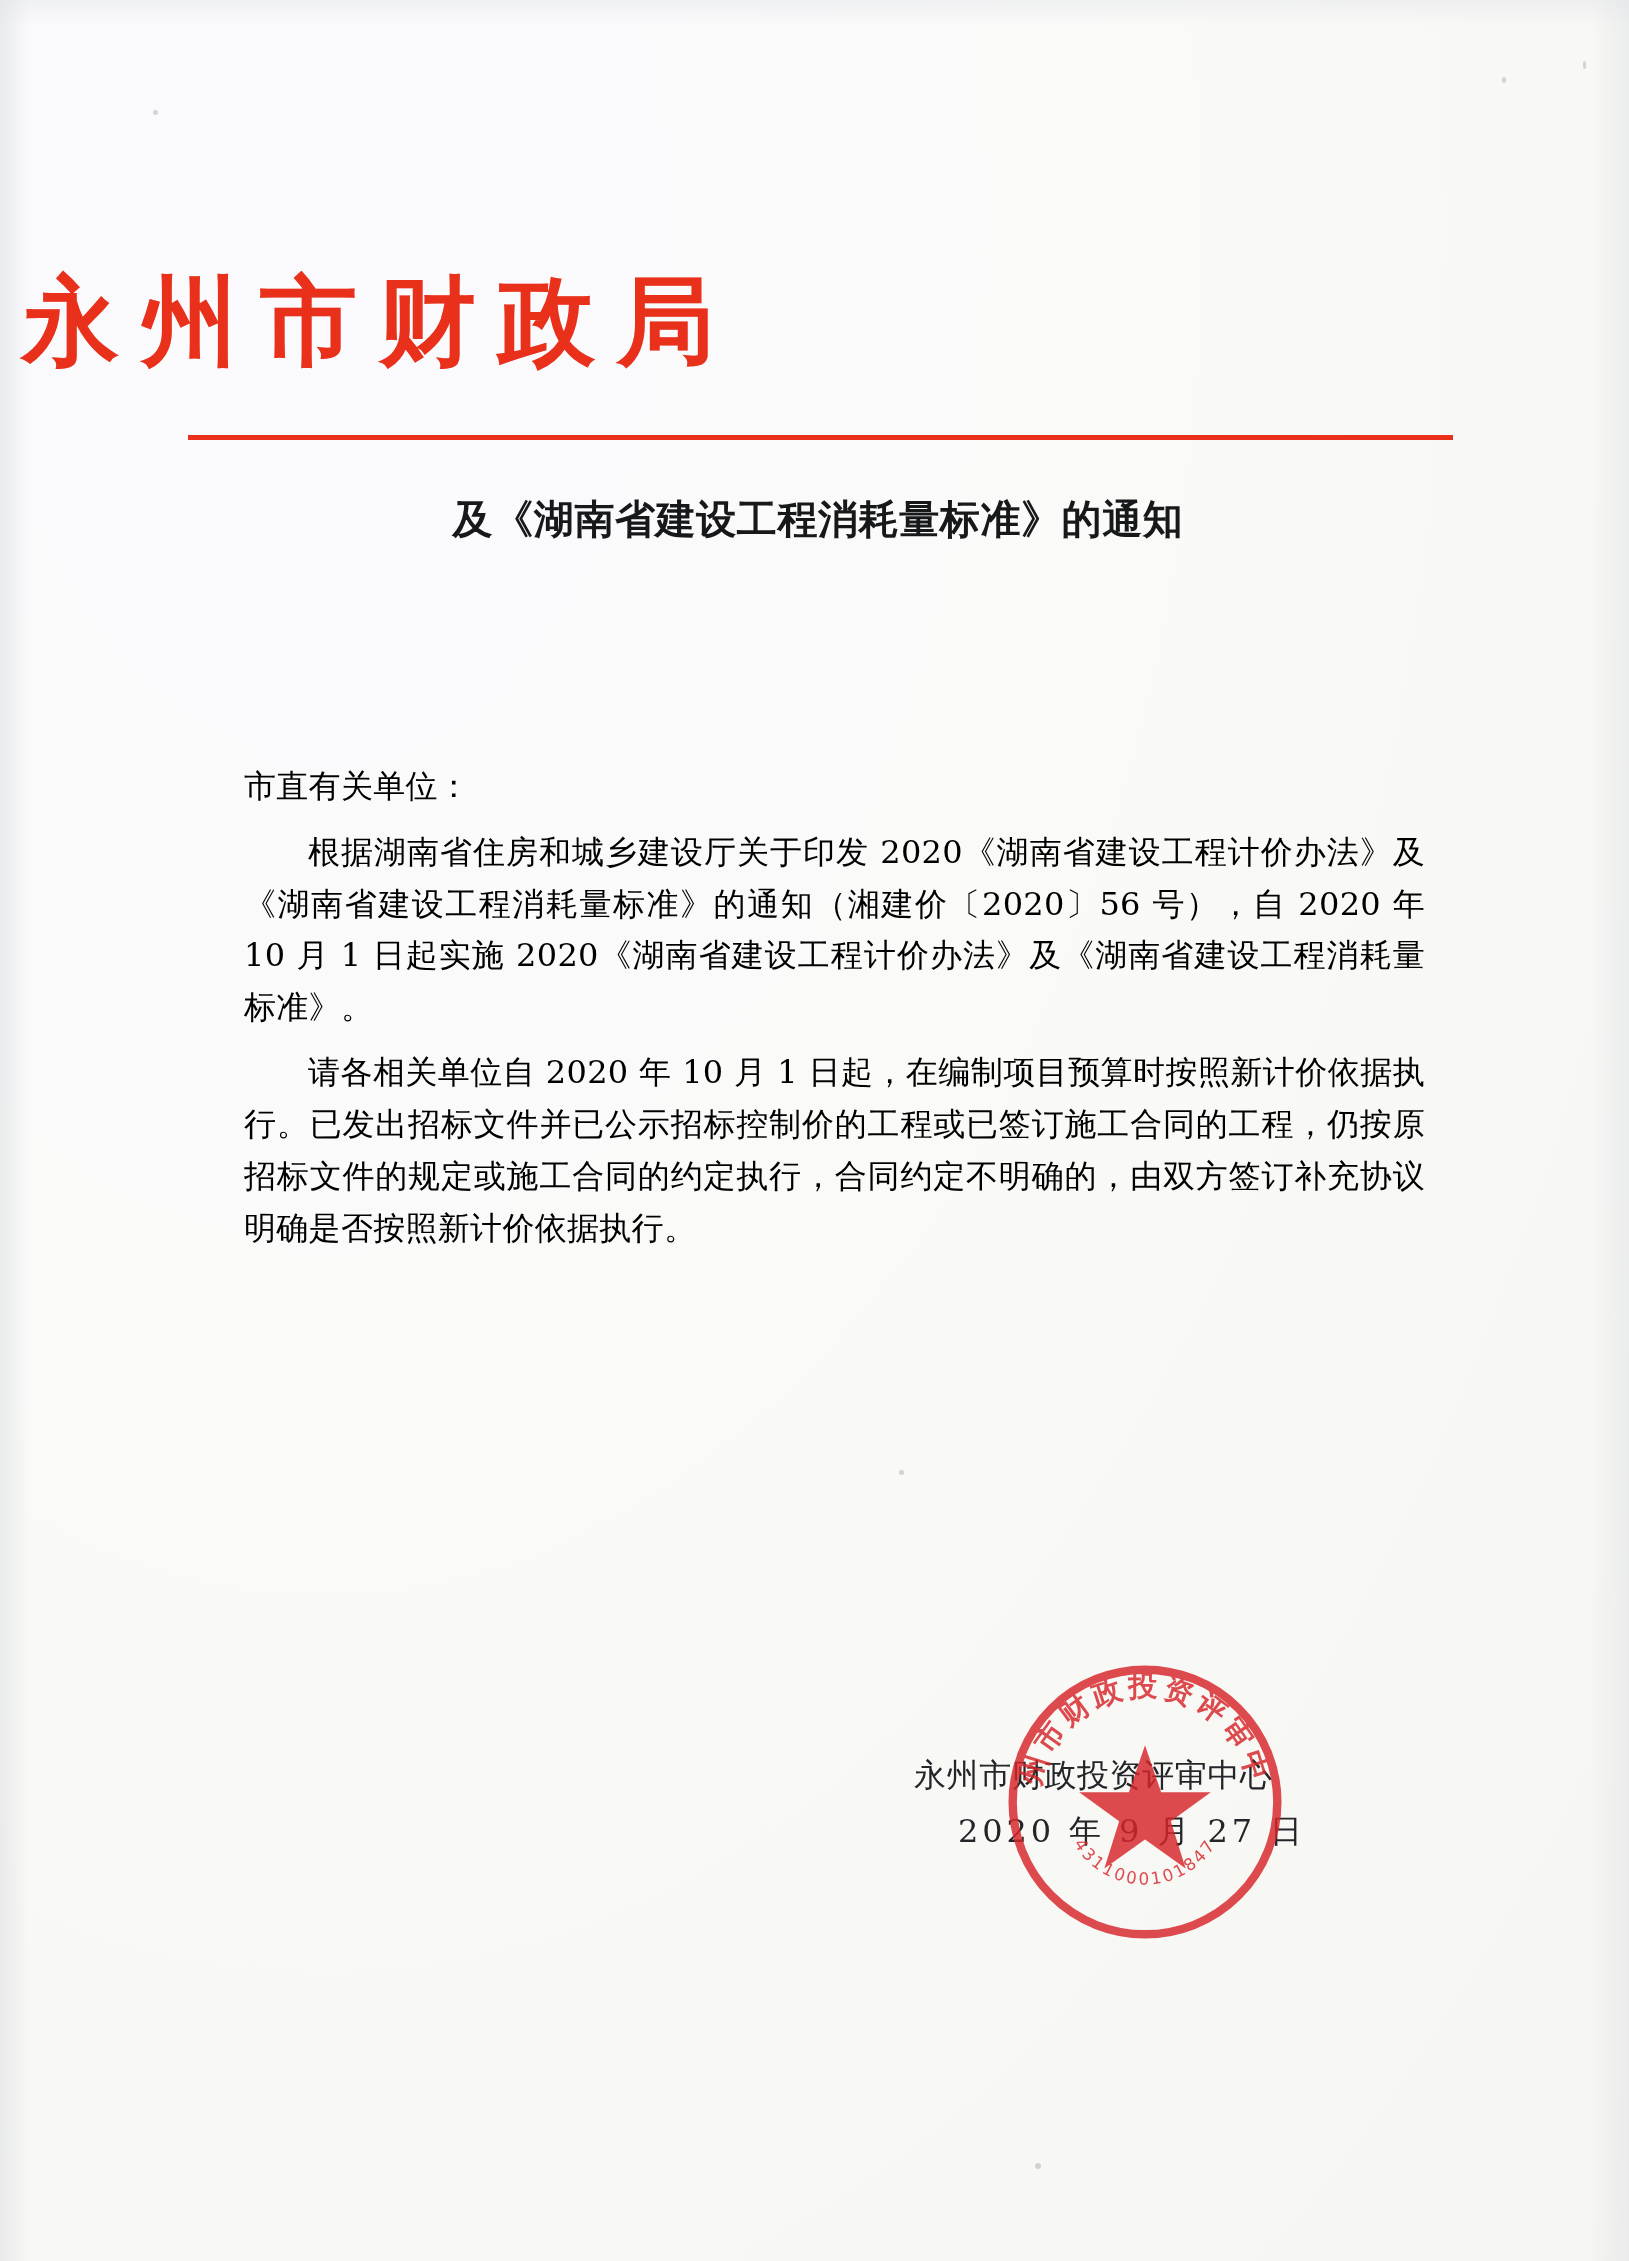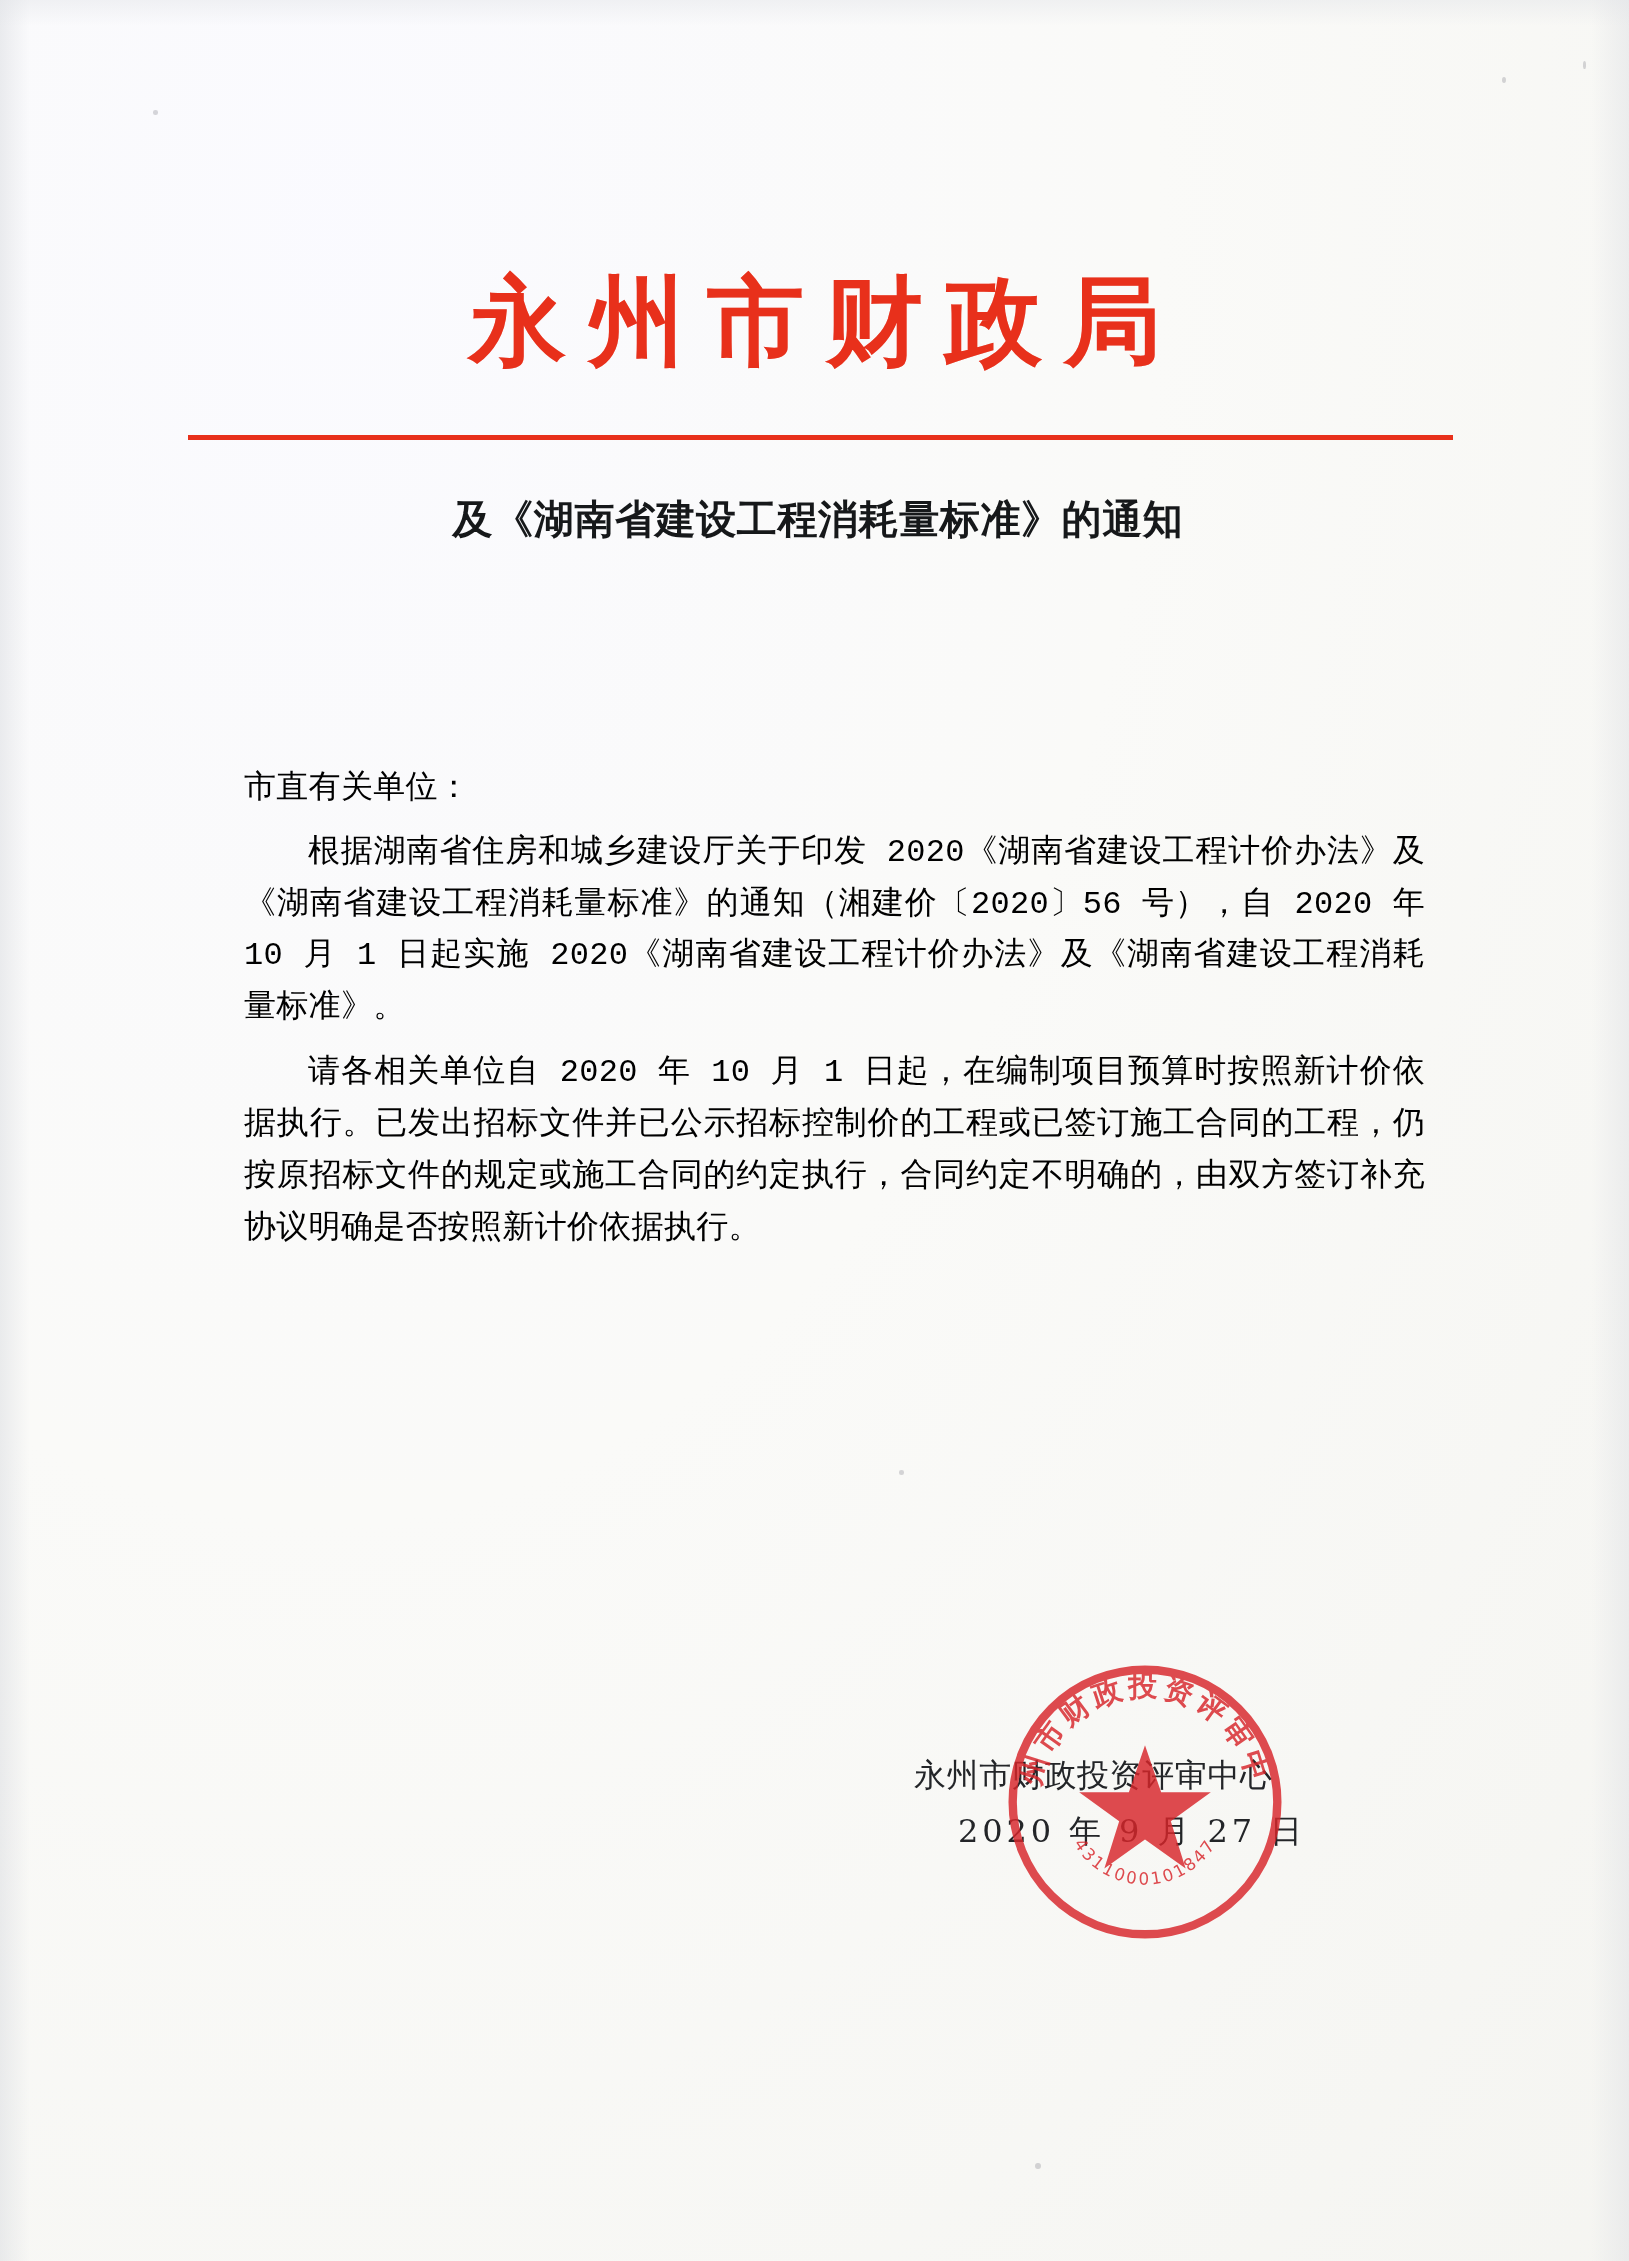--- a/index.html
+++ b/index.html
@@ -47,21 +47,20 @@
     background: linear-gradient(to bottom, rgba(226,228,232,0.45), rgba(255,255,255,0));
     pointer-events: none;
   }
 
   
   .letterhead {
     position: absolute;
     left: 0;
     right: 0;
     top: 271px;
-    text-align: center;
   }
   .letterhead-title {
     font-family: "DejaVu Serif", "Liberation Serif", serif;
     font-weight: 700;
     font-size: 97px;
     line-height: 1.05;
     color: #e8301b;
     letter-spacing: 22px;
     text-indent: 22px;
     white-space: nowrap;
@@ -109,21 +108,20 @@
   }
   .salutation {
     margin: 0 0 14px 0;
     text-align: justify;
   }
   .para {
     margin: 0 0 13px 0;
     text-indent: 2em;
     text-align: justify;
     text-justify: inter-ideograph;
-    font-family: Liberation Mono, monospace;
   }
 
   
   .signature {
     position: absolute;
     right: 226px;
     top: 1747px;
     width: 490px;
     text-align: left;
     font-family: "DejaVu Serif", "Liberation Serif", serif;

